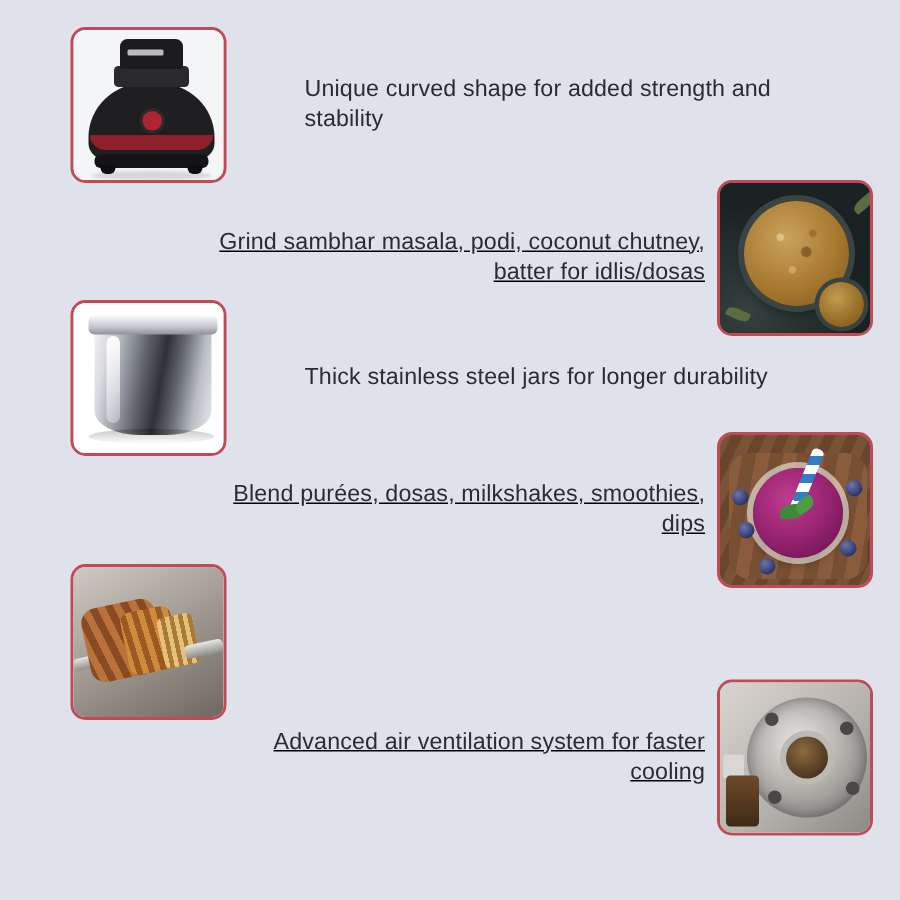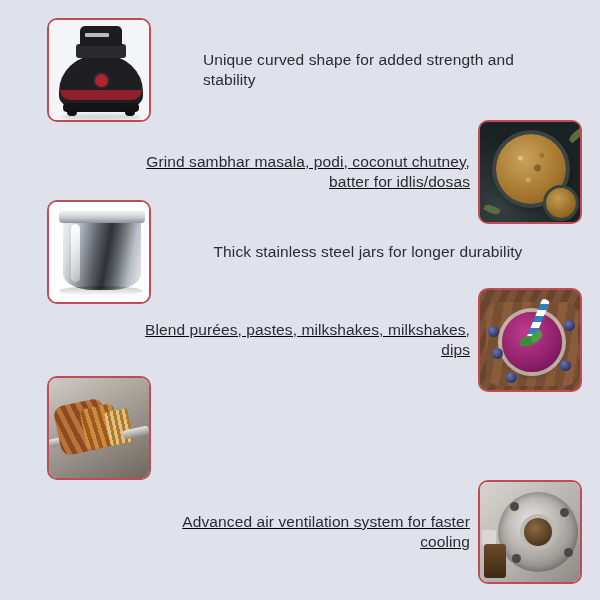--- a/index.html
+++ b/index.html
@@ -57,29 +57,29 @@
   .caption.align-right { text-align: right; }
 
   
   #row-1 { left: 18px;  top: 18px;  width: 470px; }
   #row-1 .caption { width: 330px; margin-left: 52px; }
 
   #row-2 { left: 112px; top: 120px; width: 470px; justify-content: flex-start;}
   #row-2 .caption { width: 330px; margin-right: 8px; }
 
   #row-3 { left: 18px;  top: 200px; width: 470px; }
-  #row-3 .caption { width: 330px; margin-left: 52px; text-align: center; }
+  #row-3 .caption { width: 330px; margin-left: 52px; }
 
   #row-4 { left: 112px; top: 288px; width: 470px; }
   #row-4 .caption { width: 330px; margin-right: 8px; }
 
   #row-5 { left: 18px;  top: 376px; width: 500px; }
   #row-5 .caption { width: 360px; margin-left: 52px; }
 
-  #row-6 { left: 112px; top: 480px; width: 470px; }
+  #row-6 { left: 112px; top: 453px; width: 470px; }
   #row-6 .caption { width: 330px; margin-right: 8px; }
 
   
   .art-grinder { background: #f4f5f7; }
   .art-grinder .g-top {
     position: absolute;
     left: 31px; top: 6px;
     width: 42px; height: 20px;
     background: #1c1c1e;
     border-radius: 5px 5px 2px 2px;
@@ -433,21 +433,21 @@
         <div class="s-straw"></div>
         <div class="s-mint"></div>
         <div class="s-mint2"></div>
         <div class="berry b1"></div>
         <div class="berry b2"></div>
         <div class="berry b3"></div>
         <div class="berry b4"></div>
         <div class="berry b5"></div>
       </div>
     </div>
-    <div class="caption align-right">Blend purées, pastes, milkshakes, milkshakes, dips</div>
+    <div class="caption align-right">Blend purées, dosas, milkshakes, smoothies, dips</div>
   </div>
 
   <div class="feature left-img" id="row-5">
     <div class="thumb">
       <div class="art art-armature">
         <div class="a-bg"></div>
         <div class="a-shaft2"></div>
         <div class="a-core"></div>
         <div class="a-coil"></div>
         <div class="a-comm"></div>

